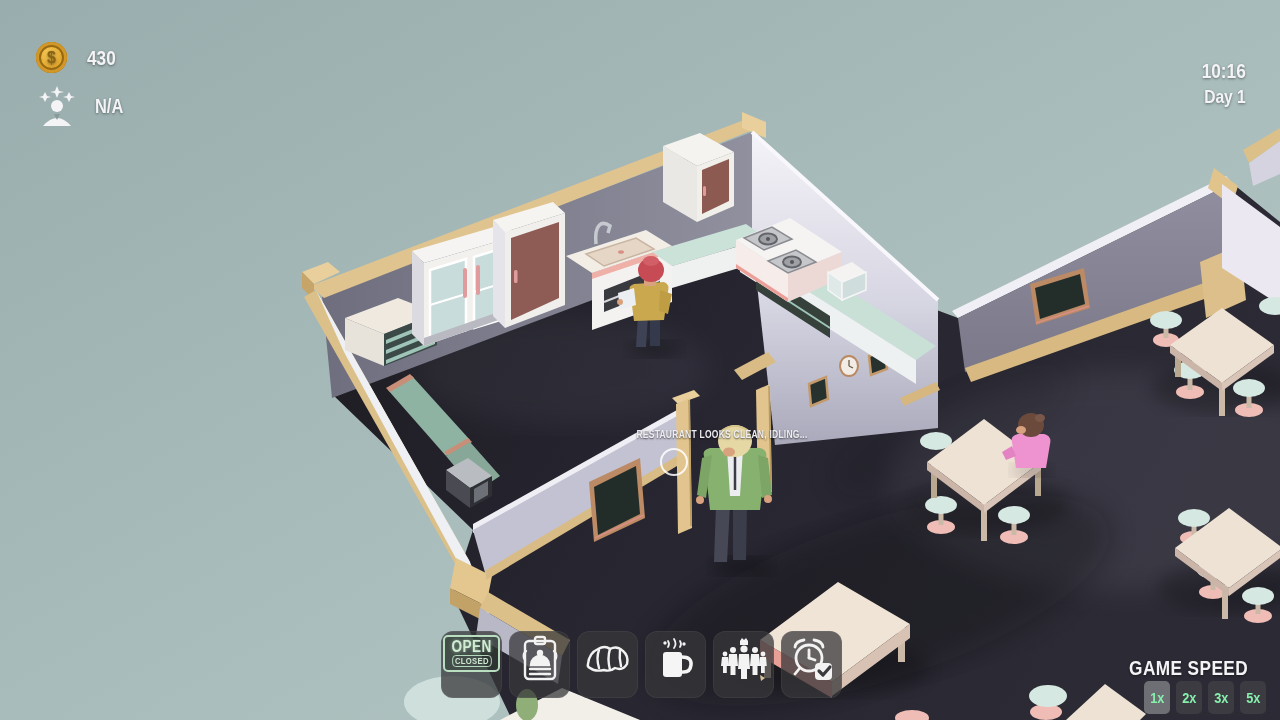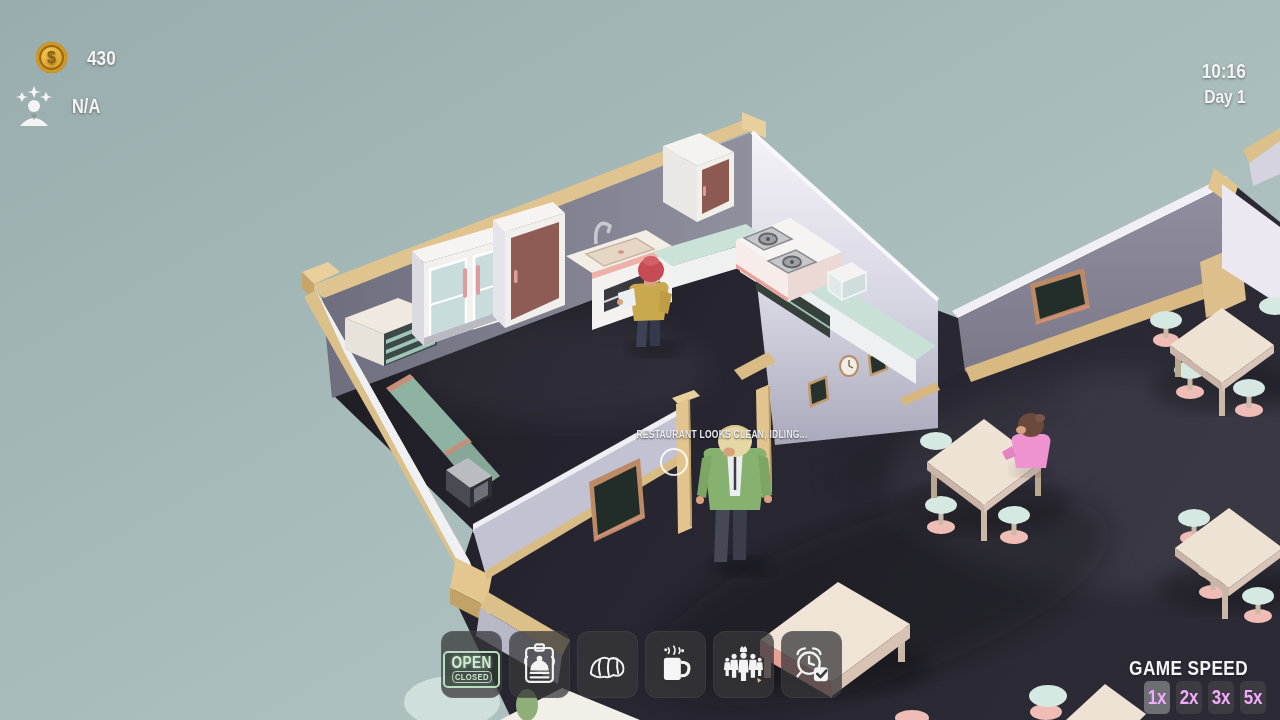--- a/index.html
+++ b/index.html
@@ -11,44 +11,44 @@
            text-shadow:0 1px 3px rgba(0,0,0,.45);white-space:nowrap;}
   .cond{transform:scaleX(.82);transform-origin:left center;display:inline-block;}
   .condR{transform:scaleX(.82);transform-origin:right center;display:inline-block;}
   .money-row{left:36px;top:42px;display:flex;align-items:center;gap:20px;}
   .coin{width:31px;height:31px;border-radius:50%;flex:0 0 auto;
         background:radial-gradient(circle at 40% 35%,#f4c855,#dfa32b 60%,#b97f18);
         box-shadow:inset 0 0 0 3px #d19728, inset 0 0 0 5px #966912;
         display:flex;align-items:center;justify-content:center;
         color:#8a6210;font-weight:bold;font-size:16px;}
   .money-val{font-size:21px;}
-  .rating-row{left:12px;top:84px;display:flex;align-items:center;gap:16px;}
+  .rating-row{left:35px;top:84px;display:flex;align-items:center;gap:16px;}
   .rating-val{font-size:20px;}
   .time{right:34px;top:39px;font-size:21px;text-align:right;margin-top:20px;}
   .day{right:34px;top:66px;font-size:19px;text-align:right;margin-top:20px;}
   .status{left:722px;top:429px;font-size:10px;letter-spacing:.3px;
           transform:translateX(-50%) scaleX(.85);color:#eeeef2;
           text-shadow:0 1px 2px rgba(0,0,0,.65);}
   
   .toolbar{position:absolute;left:441px;top:631px;display:flex;gap:7px;}
   .tb{width:61px;height:67px;border-radius:12px;background:rgba(55,55,58,.75);
-      border:none;padding:10px;display:flex;align-items:flex-end;justify-content:center;
+      border:none;padding:4px;display:flex;align-items:flex-start;justify-content:center;
       box-shadow:inset 0 0 0 1px rgba(255,255,255,.05);cursor:pointer;}
   .sign{border:2px solid #b9dec0;border-radius:5px;background:rgba(38,56,44,.35);
         padding:2px 3px 3px;display:flex;flex-direction:column;align-items:center;gap:1px;}
   .sign .open{font-size:16px;line-height:15px;font-weight:bold;color:#d2ecd4;
         letter-spacing:.5px;transform:scaleX(.85);text-shadow:0 0 4px rgba(190,240,200,.6);}
   .sign .closed{font-size:8.5px;line-height:10px;font-weight:bold;color:#cde6cf;
         border:1.5px solid #b9dec0;border-radius:4px;padding:0 2px;
         letter-spacing:.4px;transform:scaleX(.9);}
   
   .speed-label{right:32px;top:656px;font-size:21px;letter-spacing:.5px;}
   .speeds{position:absolute;top:681px;right:14px;display:flex;gap:6px;}
   .sp{width:26px;height:33px;border-radius:5px;background:rgba(64,64,68,.82);
-      color:#f0abfc;font-weight:bold;font-size:20px;border:none;cursor:pointer;
+      color:#86efac;font-weight:bold;font-size:15px;border:none;cursor:pointer;
       display:flex;align-items:center;justify-content:center;font-family:inherit;}
   .sp.sel{background:rgba(165,165,170,.55);}
   .sp span{transform:scaleX(.85);}
 </style>
 </head>
 <body>
 
 <div class="stage">
 
 <svg class="world" width="1280" height="720" viewBox="0 0 1280 720">

